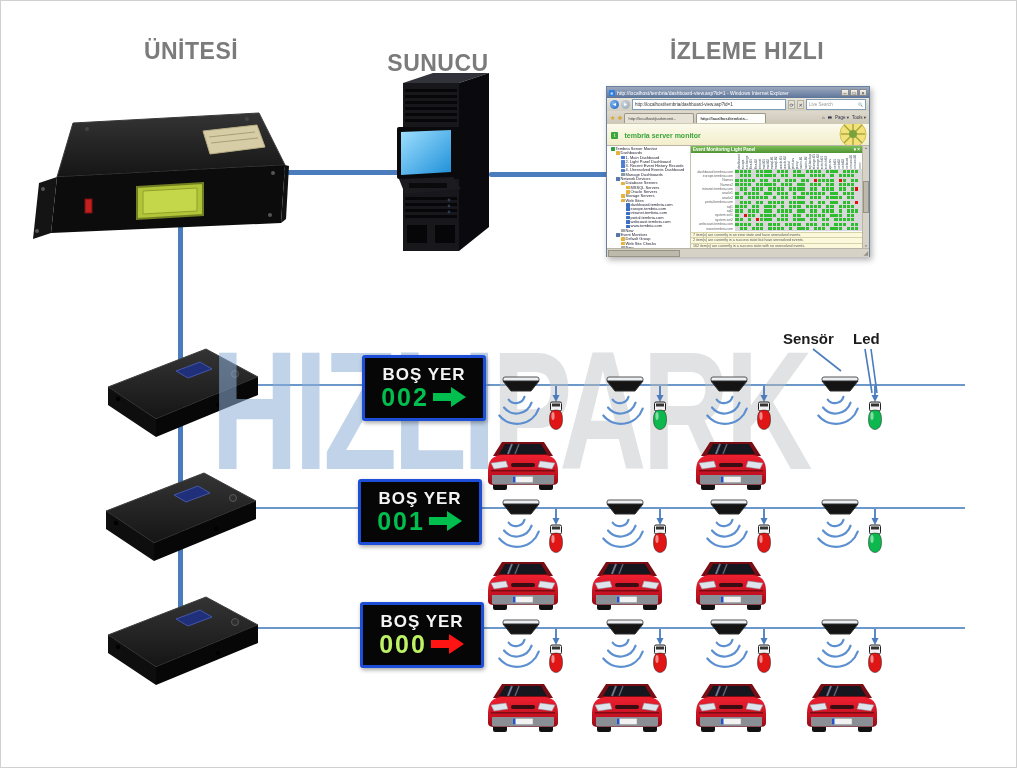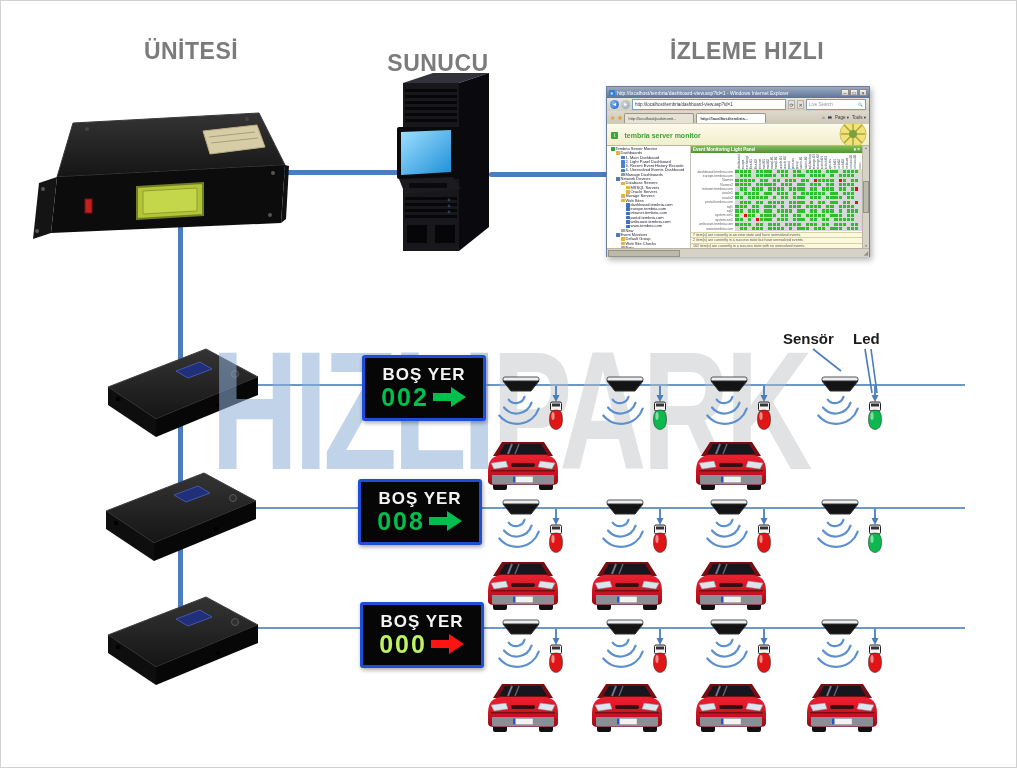--- a/index.html
+++ b/index.html
@@ -245,21 +245,21 @@
     <div class="prow">
         <span class="pcount" style="color: rgb(0, 191, 78);">002</span>
         <svg class="parrow" viewBox="0 0 34 22">
           <path d="M0 7 L18 7 L18 1 L33 11 L18 21 L18 15 L0 15 Z" fill="#00bf4e"></path>
         </svg>
       </div>
   </div>
   <div class="panel" id="p2">
     <div class="ptitle">BOŞ YER</div>
     <div class="prow">
-        <span class="pcount" style="color: rgb(0, 191, 78);">008</span>
+        <span class="pcount" style="color: rgb(0, 191, 78);">001</span>
         <svg class="parrow" viewBox="0 0 34 22">
           <path d="M0 7 L18 7 L18 1 L33 11 L18 21 L18 15 L0 15 Z" fill="#00bf4e"></path>
         </svg>
       </div>
   </div>
   <div class="panel" id="p3">
     <div class="ptitle">BOŞ YER</div>
     <div class="prow">
         <span class="pcount" style="color: #bef264;">000</span>
         <svg class="parrow" viewBox="0 0 34 22">

